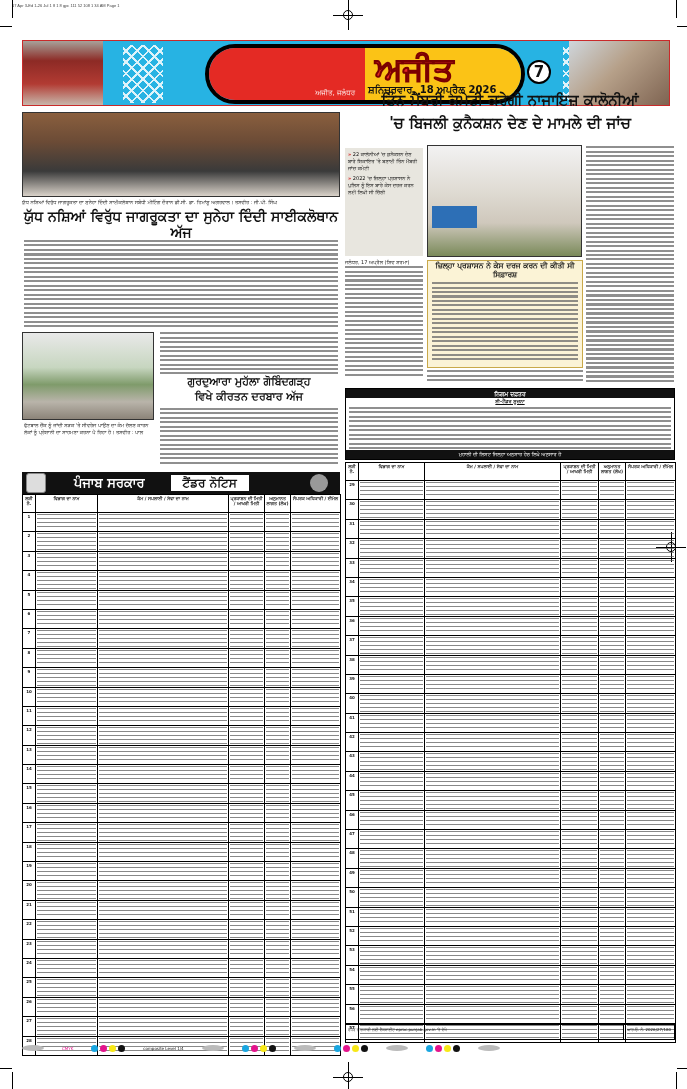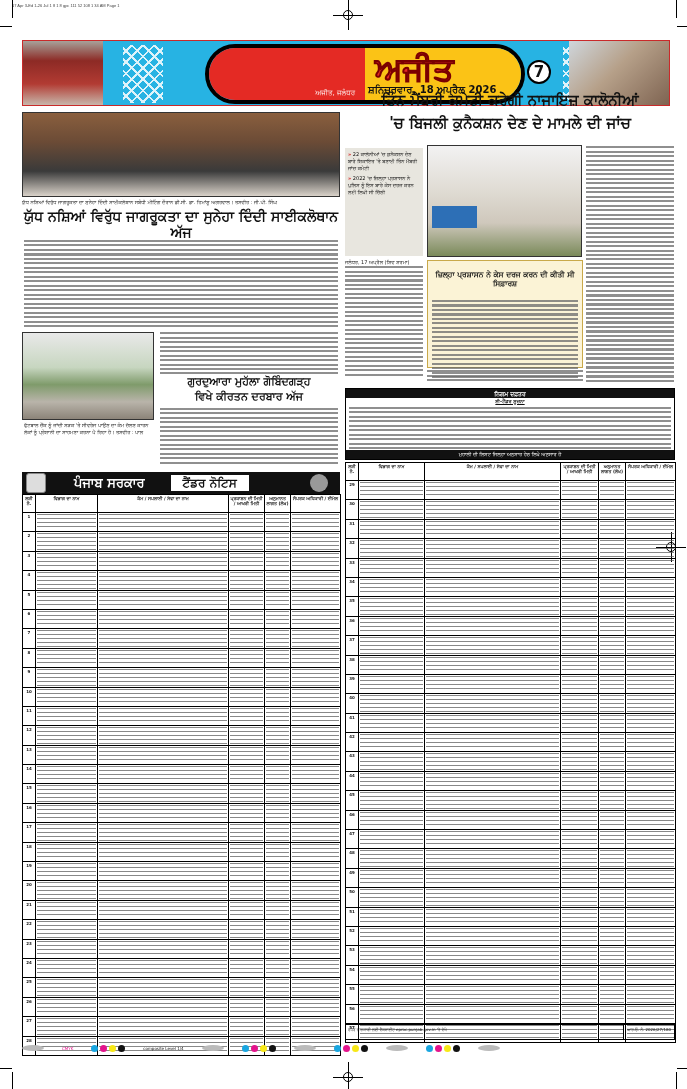--- a/index.html
+++ b/index.html
@@ -113,21 +113,21 @@
   <div style="margin-top:3px;"><span style="color:#d62828;font-weight:bold;">»</span> <span>2022 'ਚ ਜ਼ਿਲ੍ਹਾ ਪ੍ਰਸ਼ਾਸਨ ਨੇ ਪੁਲਿਸ ਨੂੰ ਇਸ ਬਾਰੇ ਕੇਸ ਦਰਜ ਕਰਨ ਲਈ ਲਿਖੀ ਸੀ ਚਿੱਠੀ</span></div>
 </div>
 <div class="abs photo" style="left:427px;top:145px;width:155px;height:112px;background:linear-gradient(180deg,#f2f2f2 0%,#e0dcd4 40%,#cfc8bc 70%,#7a8a5a 100%);">
   <div style="position:absolute;left:4px;top:60px;width:45px;height:22px;background:#2d6fb6;"></div>
 </div>
 <div class="abs caption" style="left:345px;top:259px;width:78px;">ਜਲੰਧਰ, 17 ਅਪ੍ਰੈਲ (ਸ਼ਿਵ ਸ਼ਰਮਾ)</div>
 <div class="abs gtext" style="left:345px;top:266px;width:78px;height:110px;"></div>
 <div class="abs gtext" style="left:586px;top:146px;width:88px;height:236px;"></div>
 
 <div class="abs" style="left:427px;top:260px;width:156px;height:108px;background:#fbf3d6;border:1px solid #c9a94a;">
-  <div class="headline" style="font-size:7.5px;padding:10px 2px;">ਜ਼ਿਲ੍ਹਾ ਪ੍ਰਸ਼ਾਸਨ ਨੇ ਕੇਸ ਦਰਜ ਕਰਨ ਦੀ ਕੀਤੀ ਸੀ ਸਿਫ਼ਾਰਸ਼</div>
+  <div class="headline" style="font-size:7.5px;padding:1px 2px;">ਜ਼ਿਲ੍ਹਾ ਪ੍ਰਸ਼ਾਸਨ ਨੇ ਕੇਸ ਦਰਜ ਕਰਨ ਦੀ ਕੀਤੀ ਸੀ ਸਿਫ਼ਾਰਸ਼</div>
   <div class="gtext" style="margin:2px 4px;height:78px;"></div>
 </div>
 <div class="abs gtext" style="left:427px;top:370px;width:156px;height:12px;"></div>
 
 <div class="abs" style="left:345px;top:388px;width:330px;height:72px;border:1px solid #000;">
   <div style="background:#111;color:#fff;text-align:center;font-size:6px;font-weight:bold;height:9px;line-height:9px;">ਨਿਗਮ ਦਫ਼ਤਰ</div>
   <div style="text-align:center;font-size:5px;font-weight:bold;text-decoration:underline;">ਈ-ਟੈਂਡਰ ਸੂਚਨਾ</div>
   <div class="gtext" style="margin:2px 3px;height:44px;"></div>
   <div style="background:#111;color:#fff;text-align:center;font-size:5px;height:9px;line-height:9px;position:absolute;left:0;right:0;bottom:0;">ਮੁਹਾਲੀ ਦੀ ਲਿਸਟ ਜਿਲ੍ਹਾ ਅਨੁਸਾਰ ਹੇਠ ਲਿਖੇ ਅਨੁਸਾਰ ਹੈ</div>
 </div>

